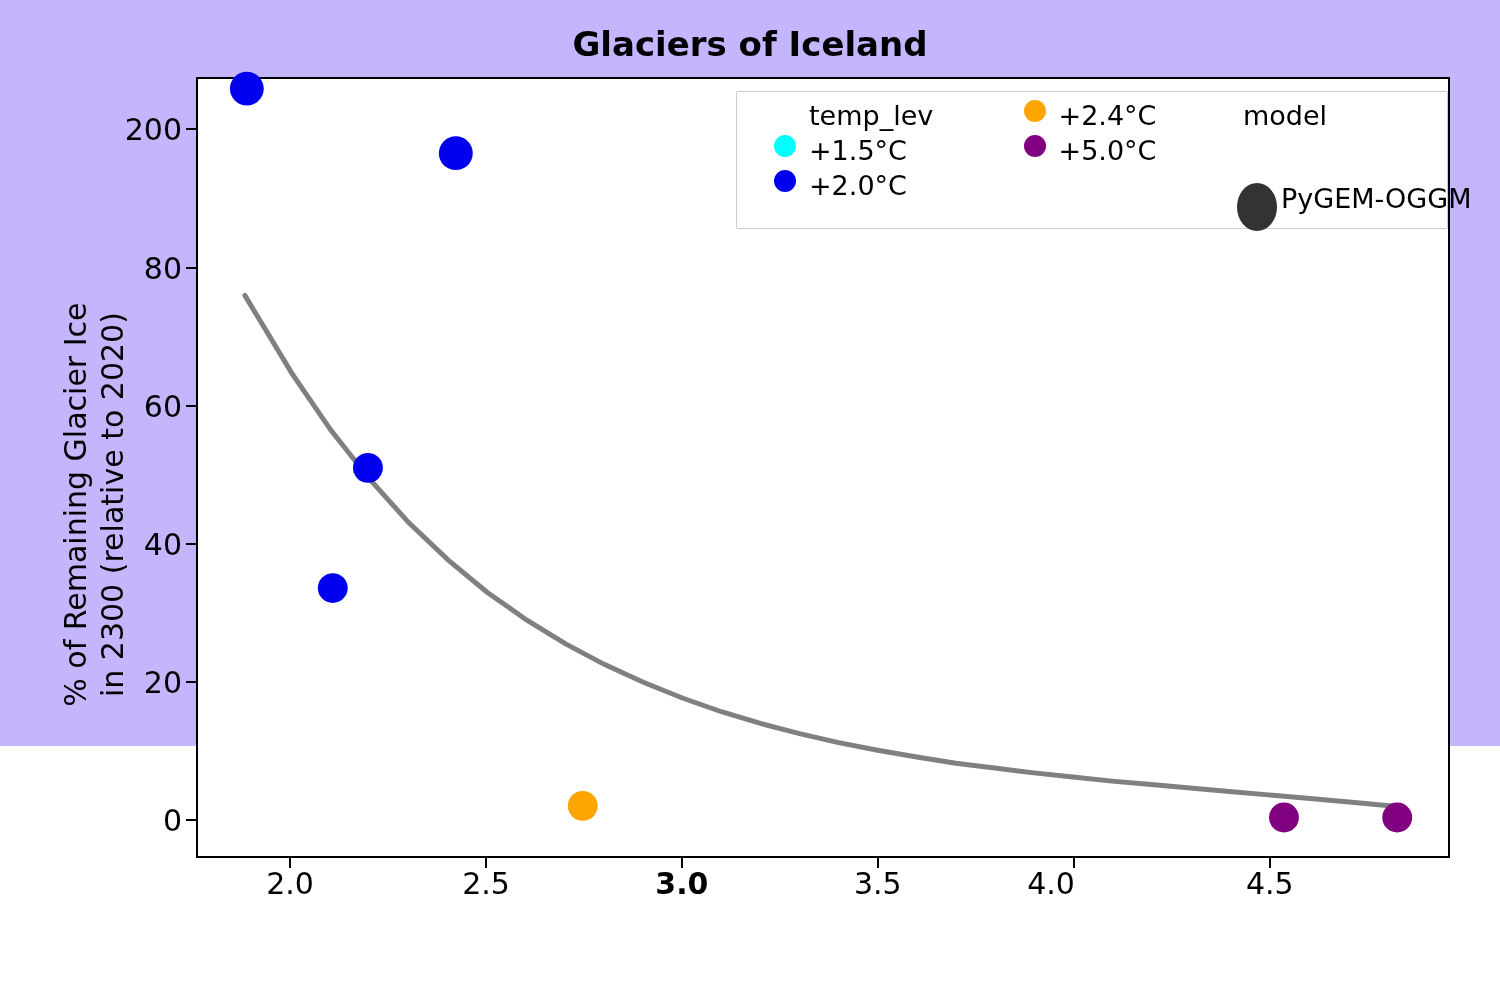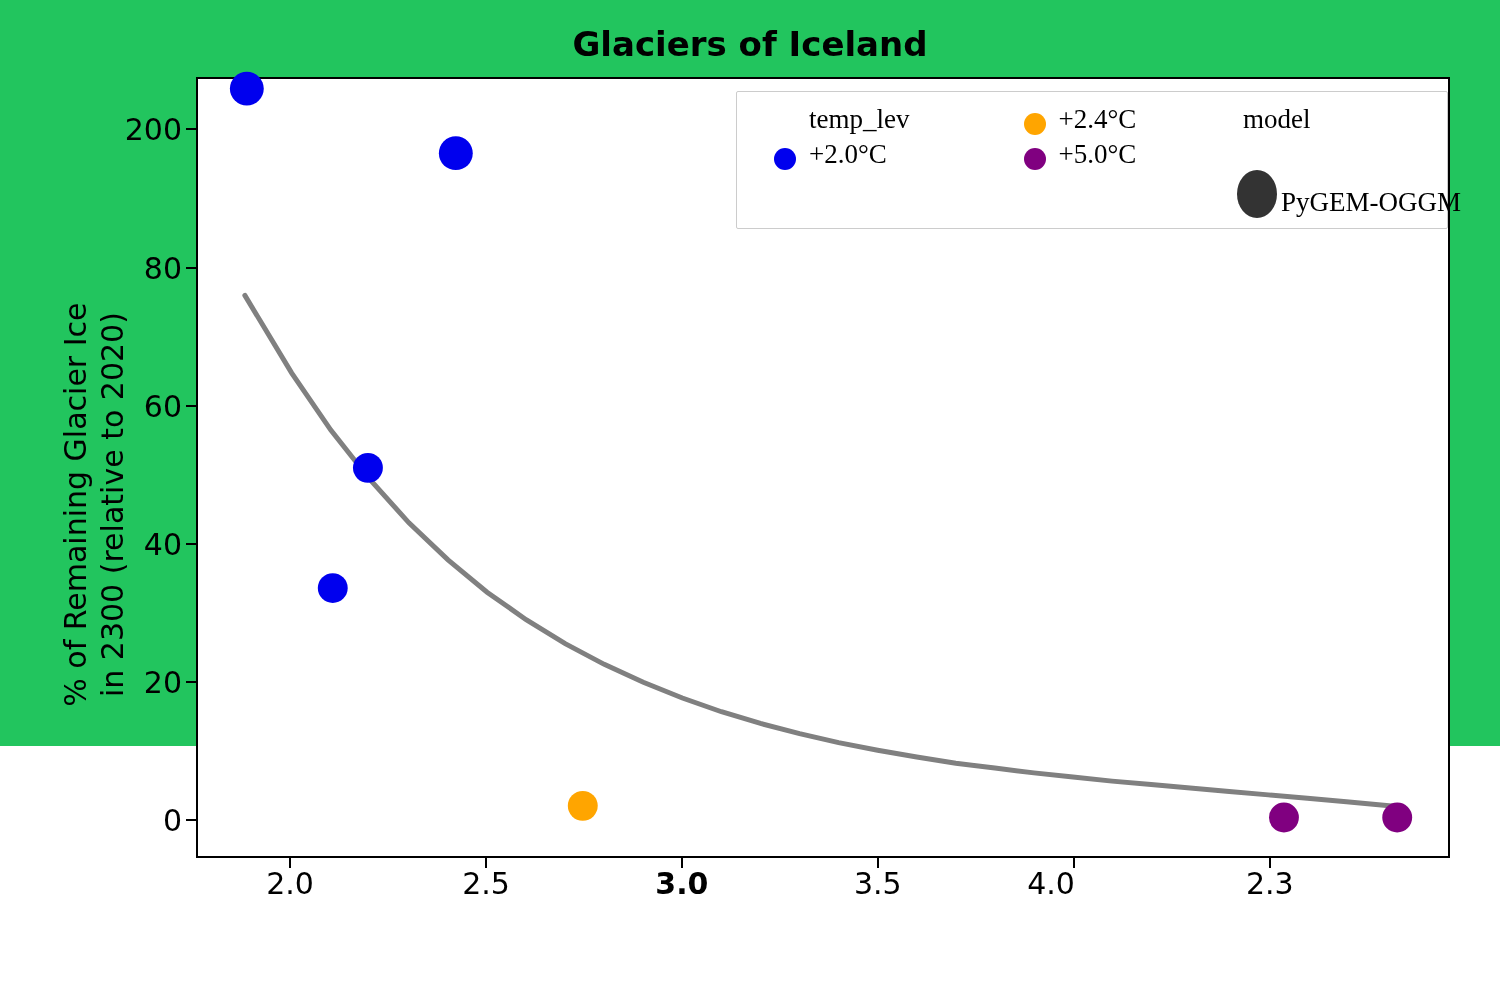--- a/index.html
+++ b/index.html
@@ -10,21 +10,21 @@
   body {
     width: 1500px;
     height: 1000px;
     font-family: "DejaVu Sans", sans-serif;
     overflow: hidden;
   }
   #figure {
     position: relative;
     width: 1500px;
     height: 746px;
-    background: #22c55e;
+    background: #c4b5fd;
   }
   #chart-title {
     position: absolute;
     left: 0;
     top: 24px;
     width: 1500px;
     text-align: center;
     font-size: 34px;
     font-weight: bold;
     color: #000000;
@@ -128,23 +128,22 @@
   .legend-col {
     display: flex;
     flex-direction: column;
   }
   .legend-col.col-1 { width: 258px; padding-left: 18px; }
   .legend-col.col-2 { width: 230px; }
   .legend-col.col-3 { width: 200px; gap: 48px; }
   .legend-row {
     display: flex;
     flex-direction: row;
-    align-items: flex-end;
+    align-items: flex-start;
     height: 35px;
-    font-family: Liberation Serif, serif;
   }
   .legend-swatch-box {
     width: 40px;
     display: flex;
     justify-content: center;
     align-items: center;
   }
   .legend-dot {
     border-radius: 50%;
     display: block;
@@ -210,20 +209,26 @@
       </svg>
   </div>
 
   <div id="legend">
     <div class="legend-col col-1">
       <div class="legend-row">
         <span class="legend-title">temp_lev</span>
       </div>
       <div class="legend-row">
         <span class="legend-swatch-box">
+            <span class="legend-dot" id="sw0" style="width: 22px; height: 22px; background: rgb(0, 255, 255);"></span>
+          </span>
+        <span class="legend-text">+1.5°C</span>
+      </div>
+      <div class="legend-row">
+        <span class="legend-swatch-box">
             <span class="legend-dot" id="sw1" style="width: 22px; height: 22px; background: rgb(0, 0, 238);"></span>
           </span>
         <span class="legend-text">+2.0°C</span>
       </div>
     </div>
 
     <div class="legend-col col-2">
       <div class="legend-row">
         <span class="legend-swatch-box">
             <span class="legend-dot" id="sw2" style="width: 22px; height: 22px; background: rgb(255, 165, 0);"></span>
@@ -249,14 +254,14 @@
         <span class="legend-text">PyGEM-OGGM</span>
       </div>
     </div>
   </div>
 
 <div class="tick-label-x" style="left: 290.05px;">2.0</div>
     <div class="tick-label-x" style="left: 485.987px;">2.5</div>
     <div class="tick-label-x" style="left: 681.925px; font-weight: bold;">3.0</div>
     <div class="tick-label-x" style="left: 877.862px;">3.5</div>
     <div class="tick-label-x" style="left: 1010px; margin-left: 41px;">4.0</div>
-    <div class="tick-label-x" style="left: 1269.74px;">2.3</div>
+    <div class="tick-label-x" style="left: 1269.74px;">4.5</div>
   </div>
 
 </body></html>

